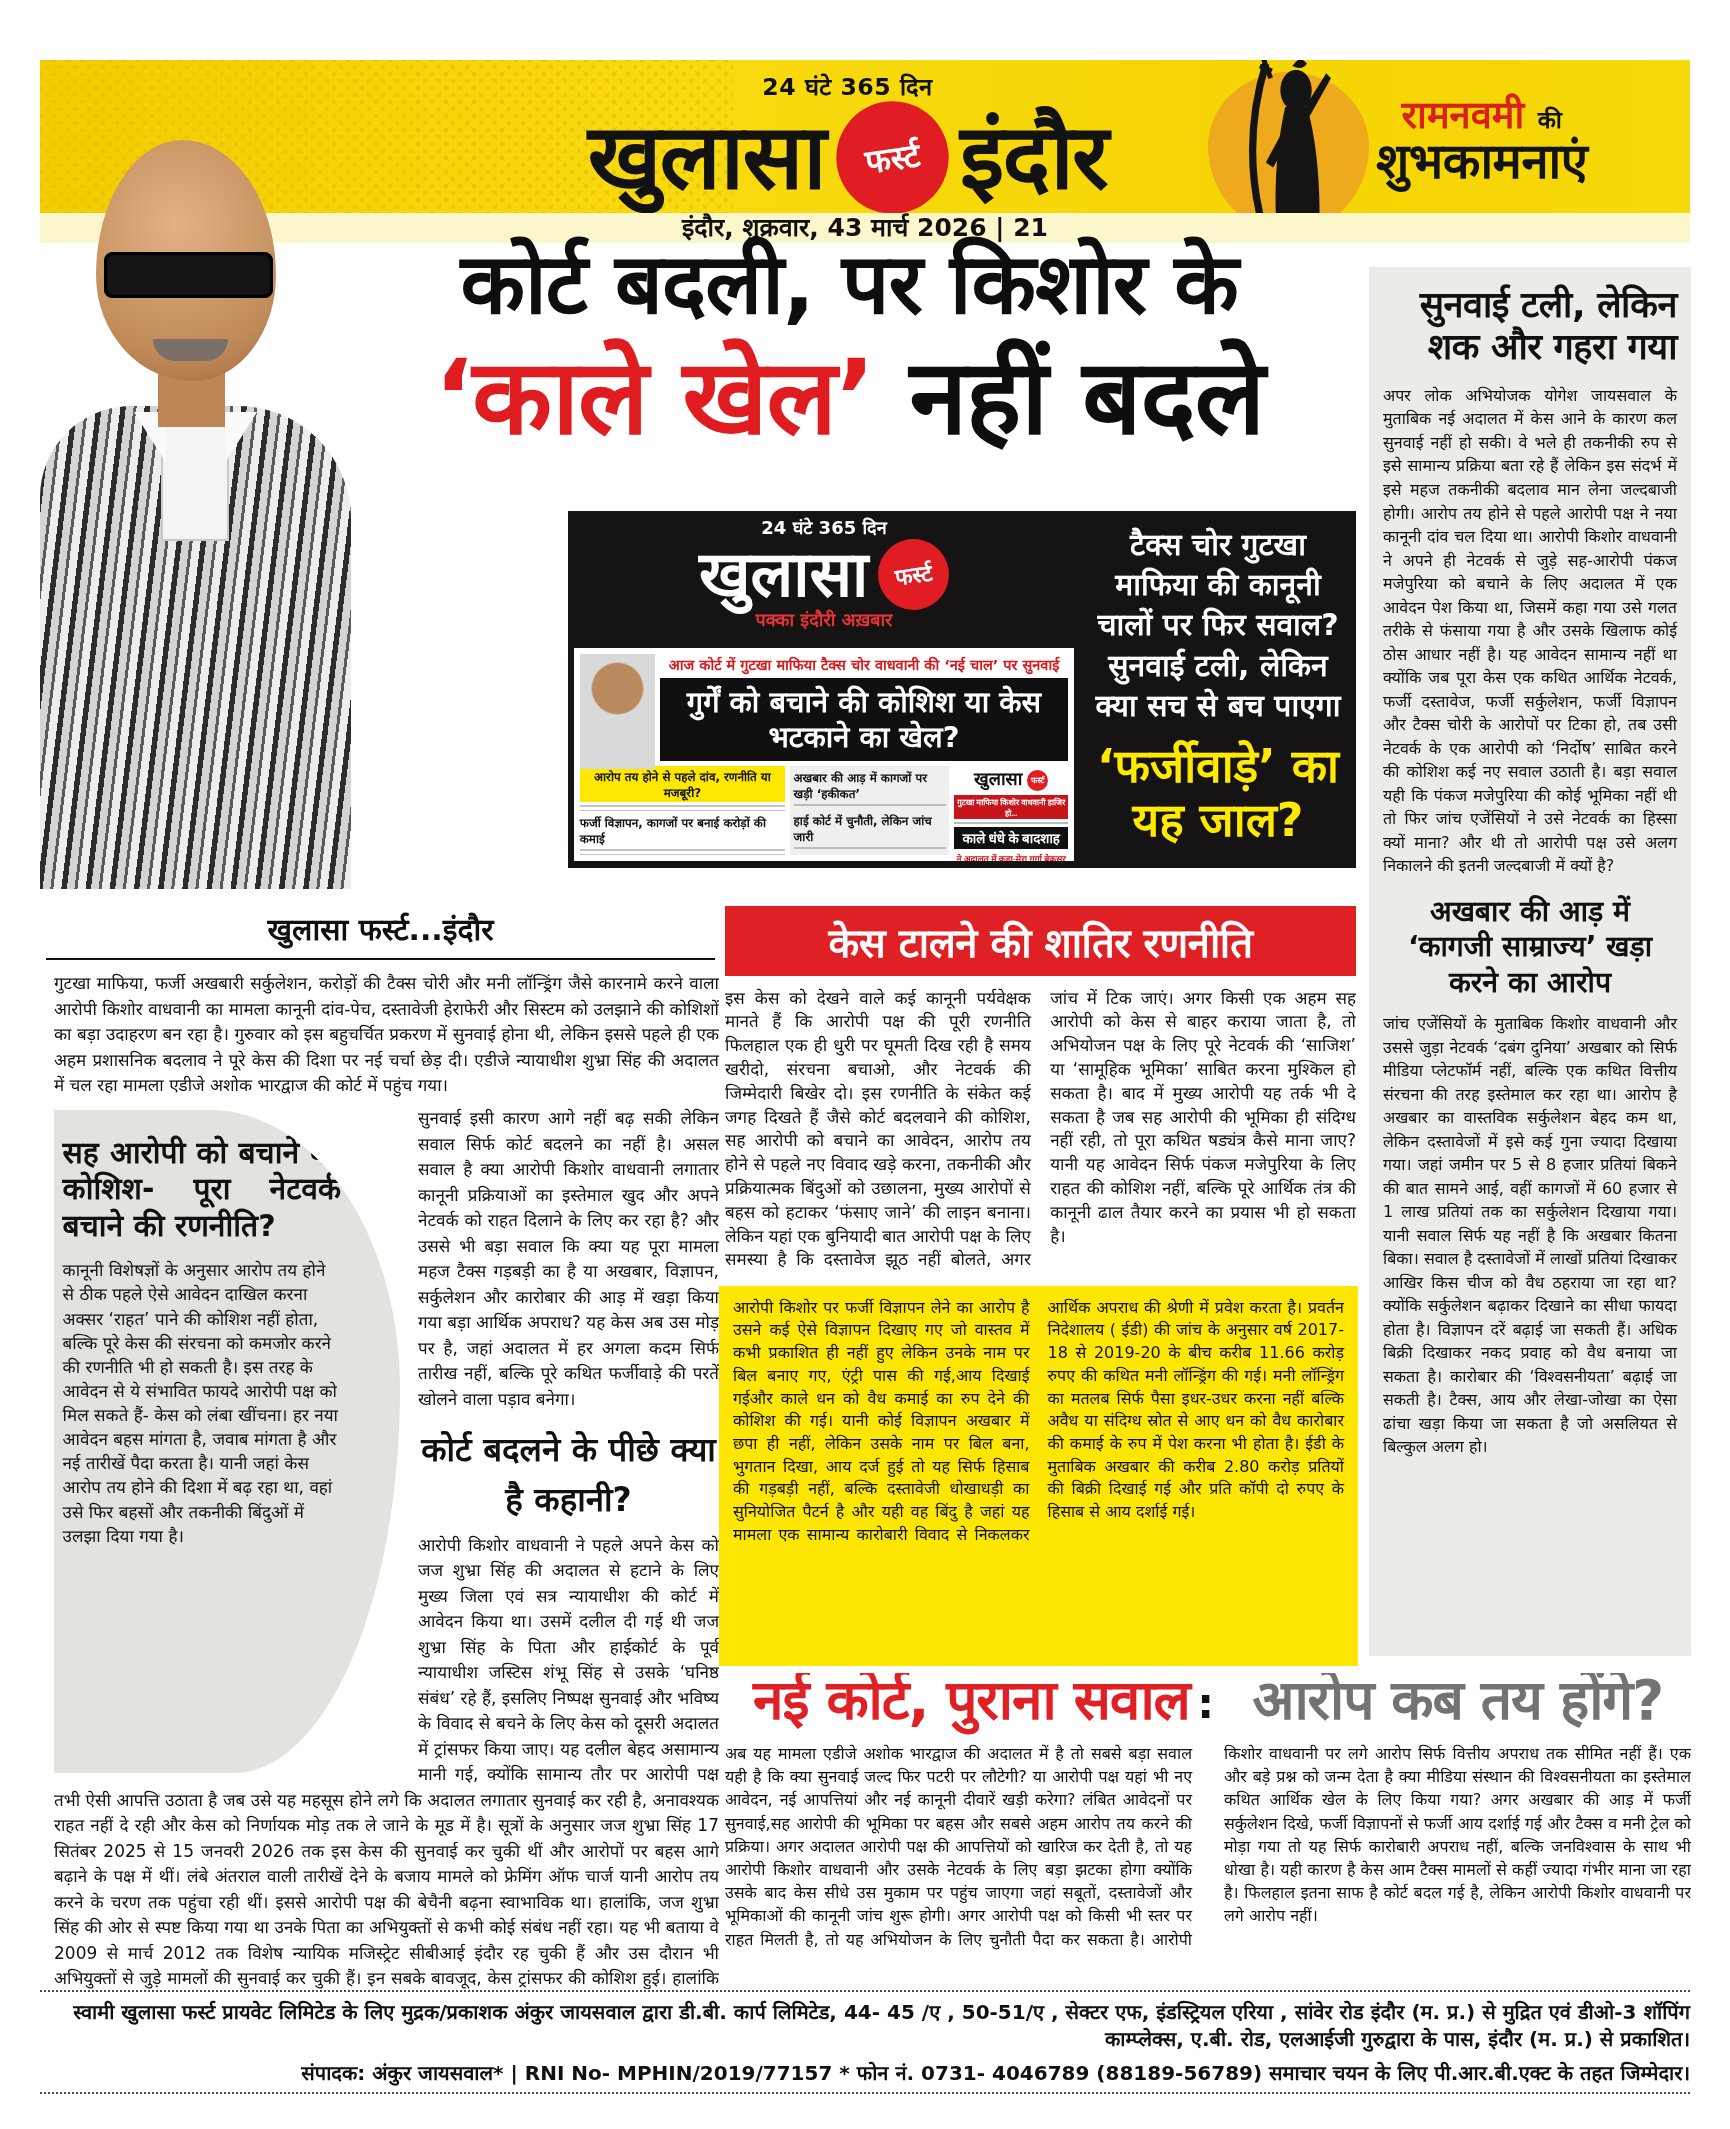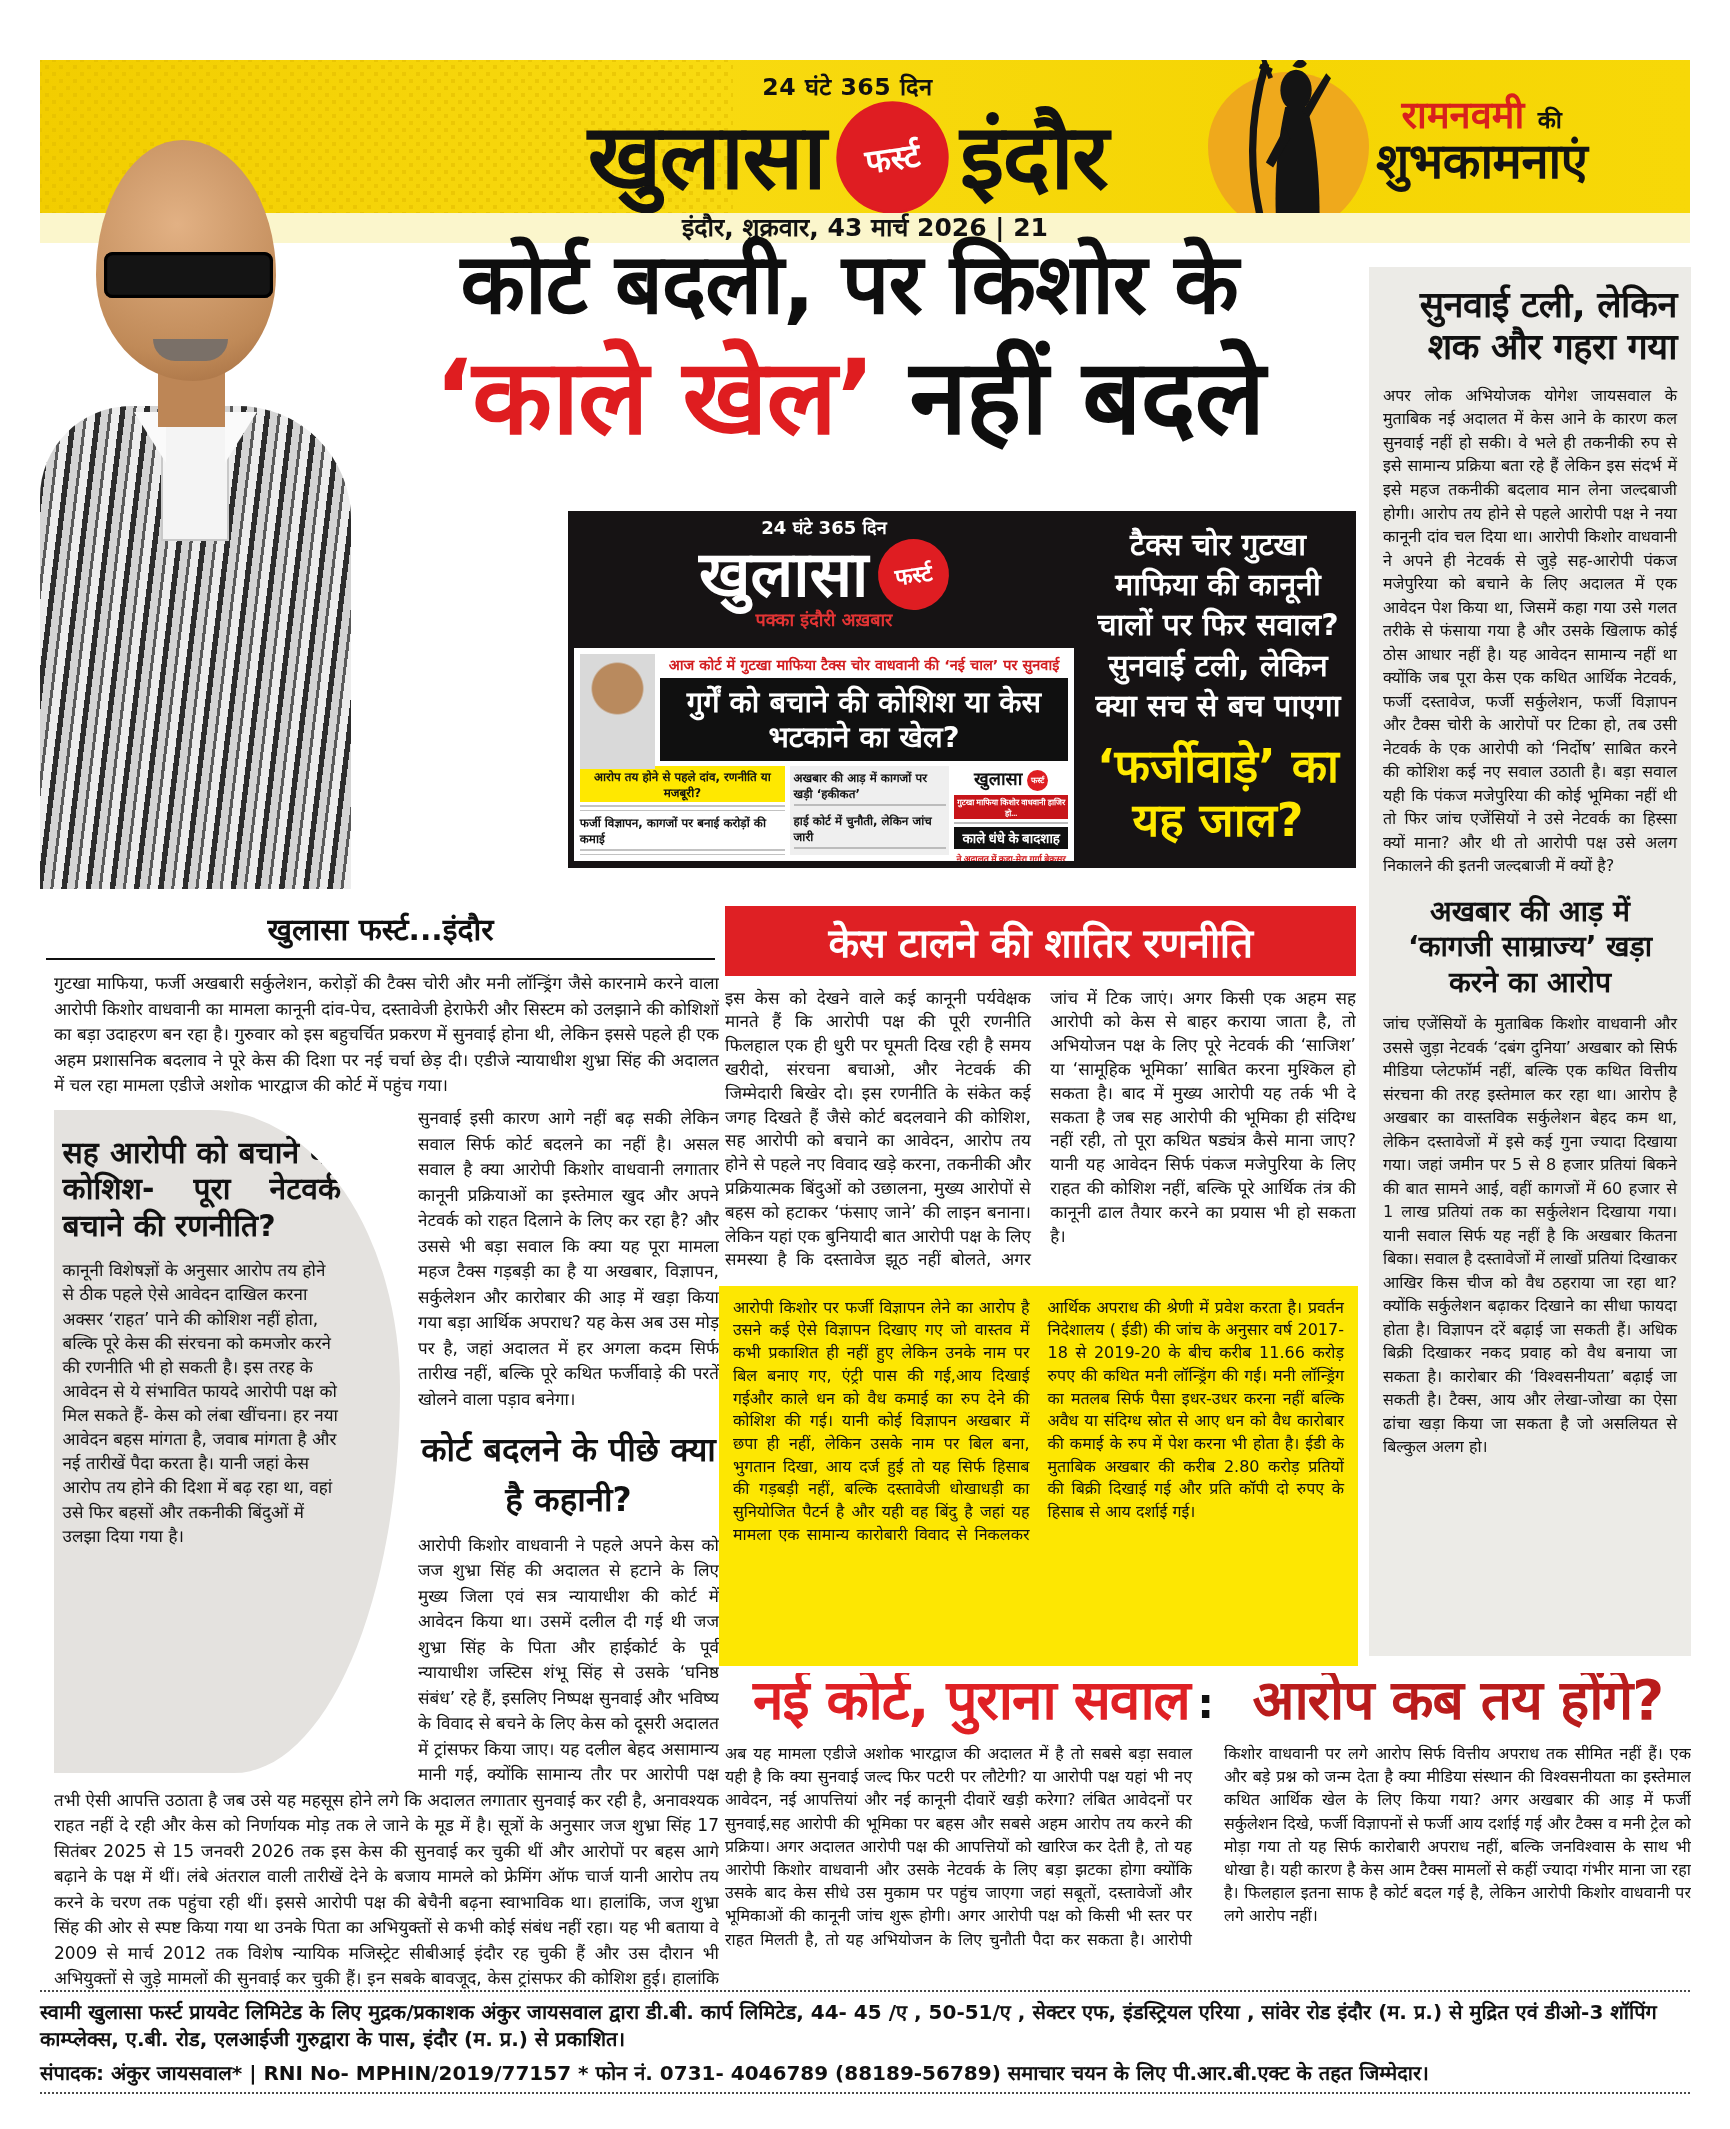--- a/index.html
+++ b/index.html
@@ -111,32 +111,32 @@
   
   .yellowbox{position:absolute;left:719px;top:1286px;width:639px;height:380px;background:#fde702;
     padding:10.7px 14px;box-sizing:border-box;overflow:hidden;}
   .yb-title{font-size:41px;font-weight:900;text-align:center;color:#0f0f0f;margin-bottom:10.7px;letter-spacing:-0.5px;}
   .yb-body{column-count:2;column-gap:18px;font-size:16px;line-height:1.42;text-align:justify;}
   
   .newcourt{position:absolute;left:725px;top:1673px;width:966px;height:318px;overflow:hidden;}
   .nc-title{text-align:center;font-size:55px;font-weight:900;line-height:1;letter-spacing:-1.1px;}
   .nc-red{color:#df2024;}
   .nc-sep{color:#111;font-size:42px;vertical-align:middle;padding:0 7.5px;}
-  .nc-black{color:#b91c1c;margin-left:32px;}
+  .nc-black{color:#737373;margin-left:32px;}
   .nc-body{margin-top:14px;column-count:2;column-gap:32px;font-size:16px;line-height:1.45;text-align:justify;}
   
   .sidebar{position:absolute;left:1369px;top:267px;width:322px;height:1389px;background:#ecebe7;
     padding:17px 14px;box-sizing:border-box;overflow:hidden;}
   .sb-title{font-size:36px;font-weight:900;text-align:right;line-height:1.18;margin-bottom:15px;letter-spacing:-0.5px;}
   .sb-para{font-size:16px;line-height:1.47;text-align:justify;}
   .sb-sub{font-size:28.4px;font-weight:900;text-align:center;line-height:1.25;margin:16px 0 11.8px;}
   
   .footer{position:absolute;left:40px;top:1990px;width:1650px;}
   .dotline{border-top:2.7px dotted #4a4a4a;}
-  .f-line{font-size:20px;font-weight:bold;text-align:left;margin:6.4px 0;}
+  .f-line{font-size:20px;font-weight:bold;text-align:right;margin:6.4px 0;}
 </style>
 </head>
 <body>
 
 <div id="page">
 
   <div class="masthead">
     <div class="mast-dots"></div>
     <div class="brand-wrap">
       <div class="brand-tagline">24 घंटे 365 दिन</div>

